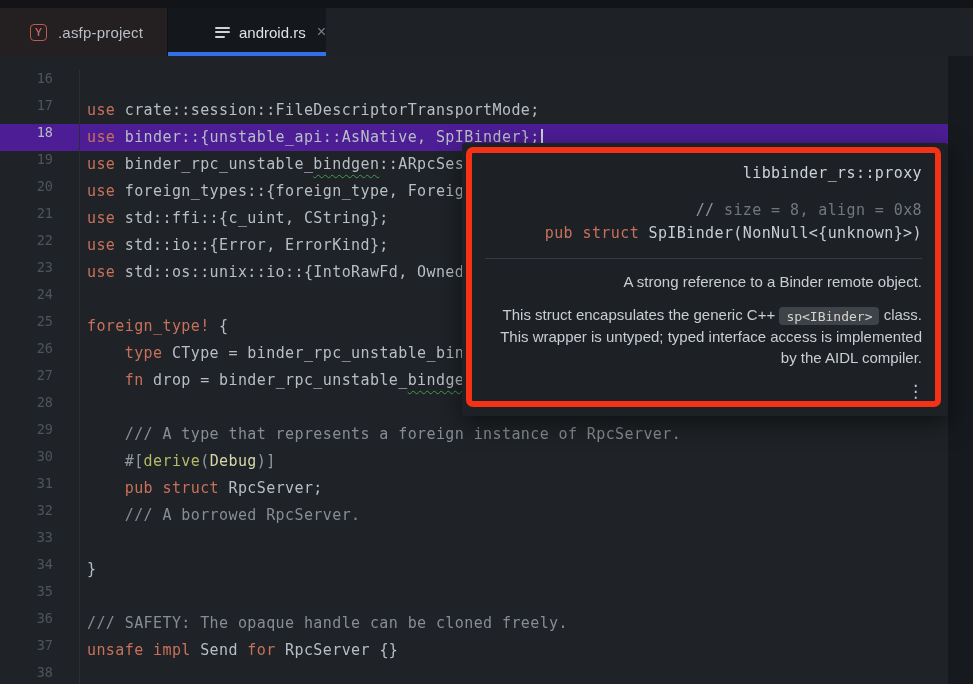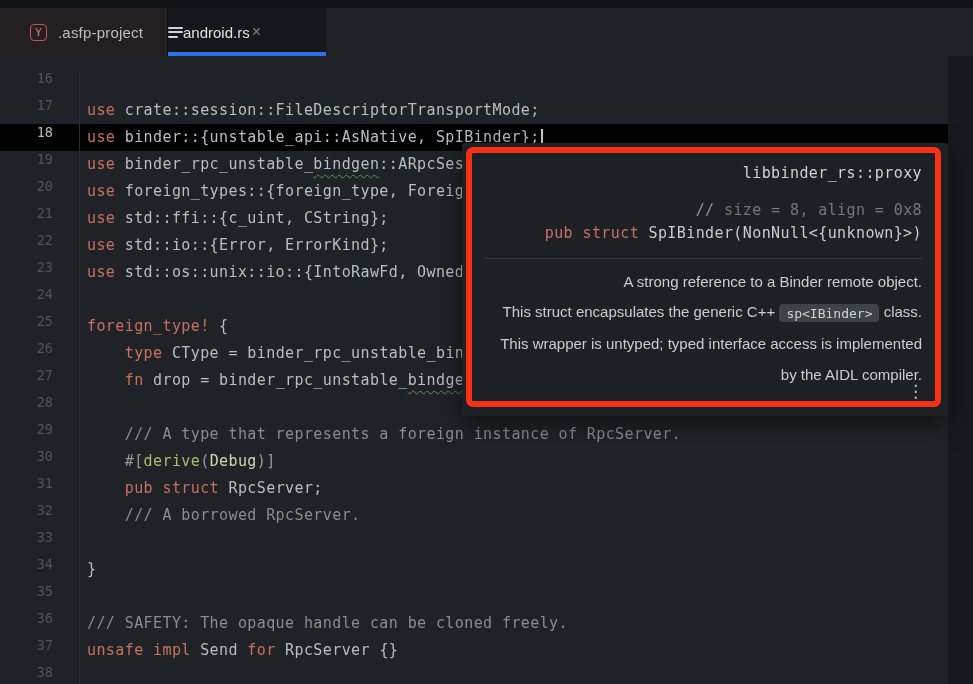--- a/index.html
+++ b/index.html
@@ -11,37 +11,37 @@
   .tabbar   { height:48px; background:#1e2226; display:flex; align-items:stretch; }
 
   .project-tab { width:168px; background:#242021; display:flex; align-items:center;
                  padding-left:30px; gap:11px; border-right:1px solid #101214; cursor:default; }
   .y-icon { width:17px; height:17px; border:1.5px solid #bf5954; border-radius:4px;
             color:#c2625c; font-size:10.5px; font-weight:bold; display:flex;
             align-items:center; justify-content:center; }
   .project-label { color:#b9bfc5; font-size:15px; letter-spacing:.2px; }
 
   .file-tab { width:158px; background:#14171b; position:relative; display:flex;
-              align-items:center; justify-content:flex-start; }
+              align-items:center; justify-content:flex-end; gap:9px; }
   .file-tab .accent { position:absolute; left:0; right:0; bottom:0; height:4px; }
   .lines-icon { display:flex; flex-direction:column; gap:2.5px; width:15px; }
   .lines-icon i { display:block; height:2px; background:#ced3d8; border-radius:1px; }
   .lines-icon i:nth-child(1){width:15px} .lines-icon i:nth-child(2){width:15px}
   .lines-icon i:nth-child(3){width:10px}
   .file-label { color:#dde2e6; font-size:15px; }
   .close-x { color:#7c838b; font-size:16px; line-height:1; margin-left:2px; cursor:pointer; }
   .tab-filler { flex:1; background:#1e2226; }
 
   
   .editor { position:relative; height:628px; background:#1f2327; }
   .rightstrip { position:absolute; top:0; right:0; bottom:0; width:25px; background:#16191d; }
   .code-area { position:absolute; left:0; top:12px; right:25px; padding-top:2px; }
 
   .row { display:flex; height:27px; line-height:27px; }
-  .row.active { background:#000000; }
+  .row.active { background:#4c1d95; }
   .gutter { width:80px; flex:0 0 80px; text-align:right; padding-right:26px;
             color:#4d545c; font:13.5px "DejaVu Sans Mono", monospace;
             border-right:1px solid #2b2f34; }
   .row.active .gutter { color:#b4bbc3; }
   .code { padding-left:7px; white-space:pre; color:#b7bec6;
           font-family:"DejaVu Sans Mono", monospace; font-size:15px; letter-spacing:.4px; }
 
   .tk-kw   { color:#c8705a; }
   .tk-d    { color:#b7bec6; }
   .tk-p    { color:#8f99a3; }
@@ -62,21 +62,21 @@
              border:6px solid #f53116; border-radius:7px; pointer-events:none; z-index:3; }
   .popup-content { position:relative; z-index:1; padding:21px 26px 14px 23px; }
   .p-header { font-family:"DejaVu Sans Mono", monospace; font-size:15px;
               letter-spacing:.4px; color:#ccd2d8; }
   .p-sigblock { margin-top:17px; font-family:"DejaVu Sans Mono", monospace;
                 font-size:15px; letter-spacing:.4px; line-height:23px; }
   .sig-slashes { color:#8d949c; } .sig-comment { color:#70777f; }
   .sig-kw { color:#c8705a; } .sig-rest { color:#c5ccd3; }
   .p-divider { height:1px; background:#363b42; margin:13px 0 12px 0; }
   .p-summary { font-size:15px; color:#c9ced3; line-height:22px; }
-  .p-para2 { margin-top:3px; font-size:15px; color:#c9ced3; line-height:31px; max-width:452px; }
+  .p-para2 { margin-top:11px; font-size:15px; color:#c9ced3; line-height:21px; max-width:452px; }
   .chip { background:#3e434a; color:#d6d3ca; border-radius:4px; padding:1.5px 7px;
           font-family:"DejaVu Sans Mono", monospace; font-size:13px; white-space:nowrap; }
   .p-ellipsis { position:absolute; right:24px; bottom:16px; color:#c3c9cf;
                 font-size:17px; line-height:1; cursor:pointer; z-index:4;
                 font-family:"DejaVu Sans", sans-serif; }
 </style>
 </head>
 <body>
 
 <div class="titlebar"></div>

